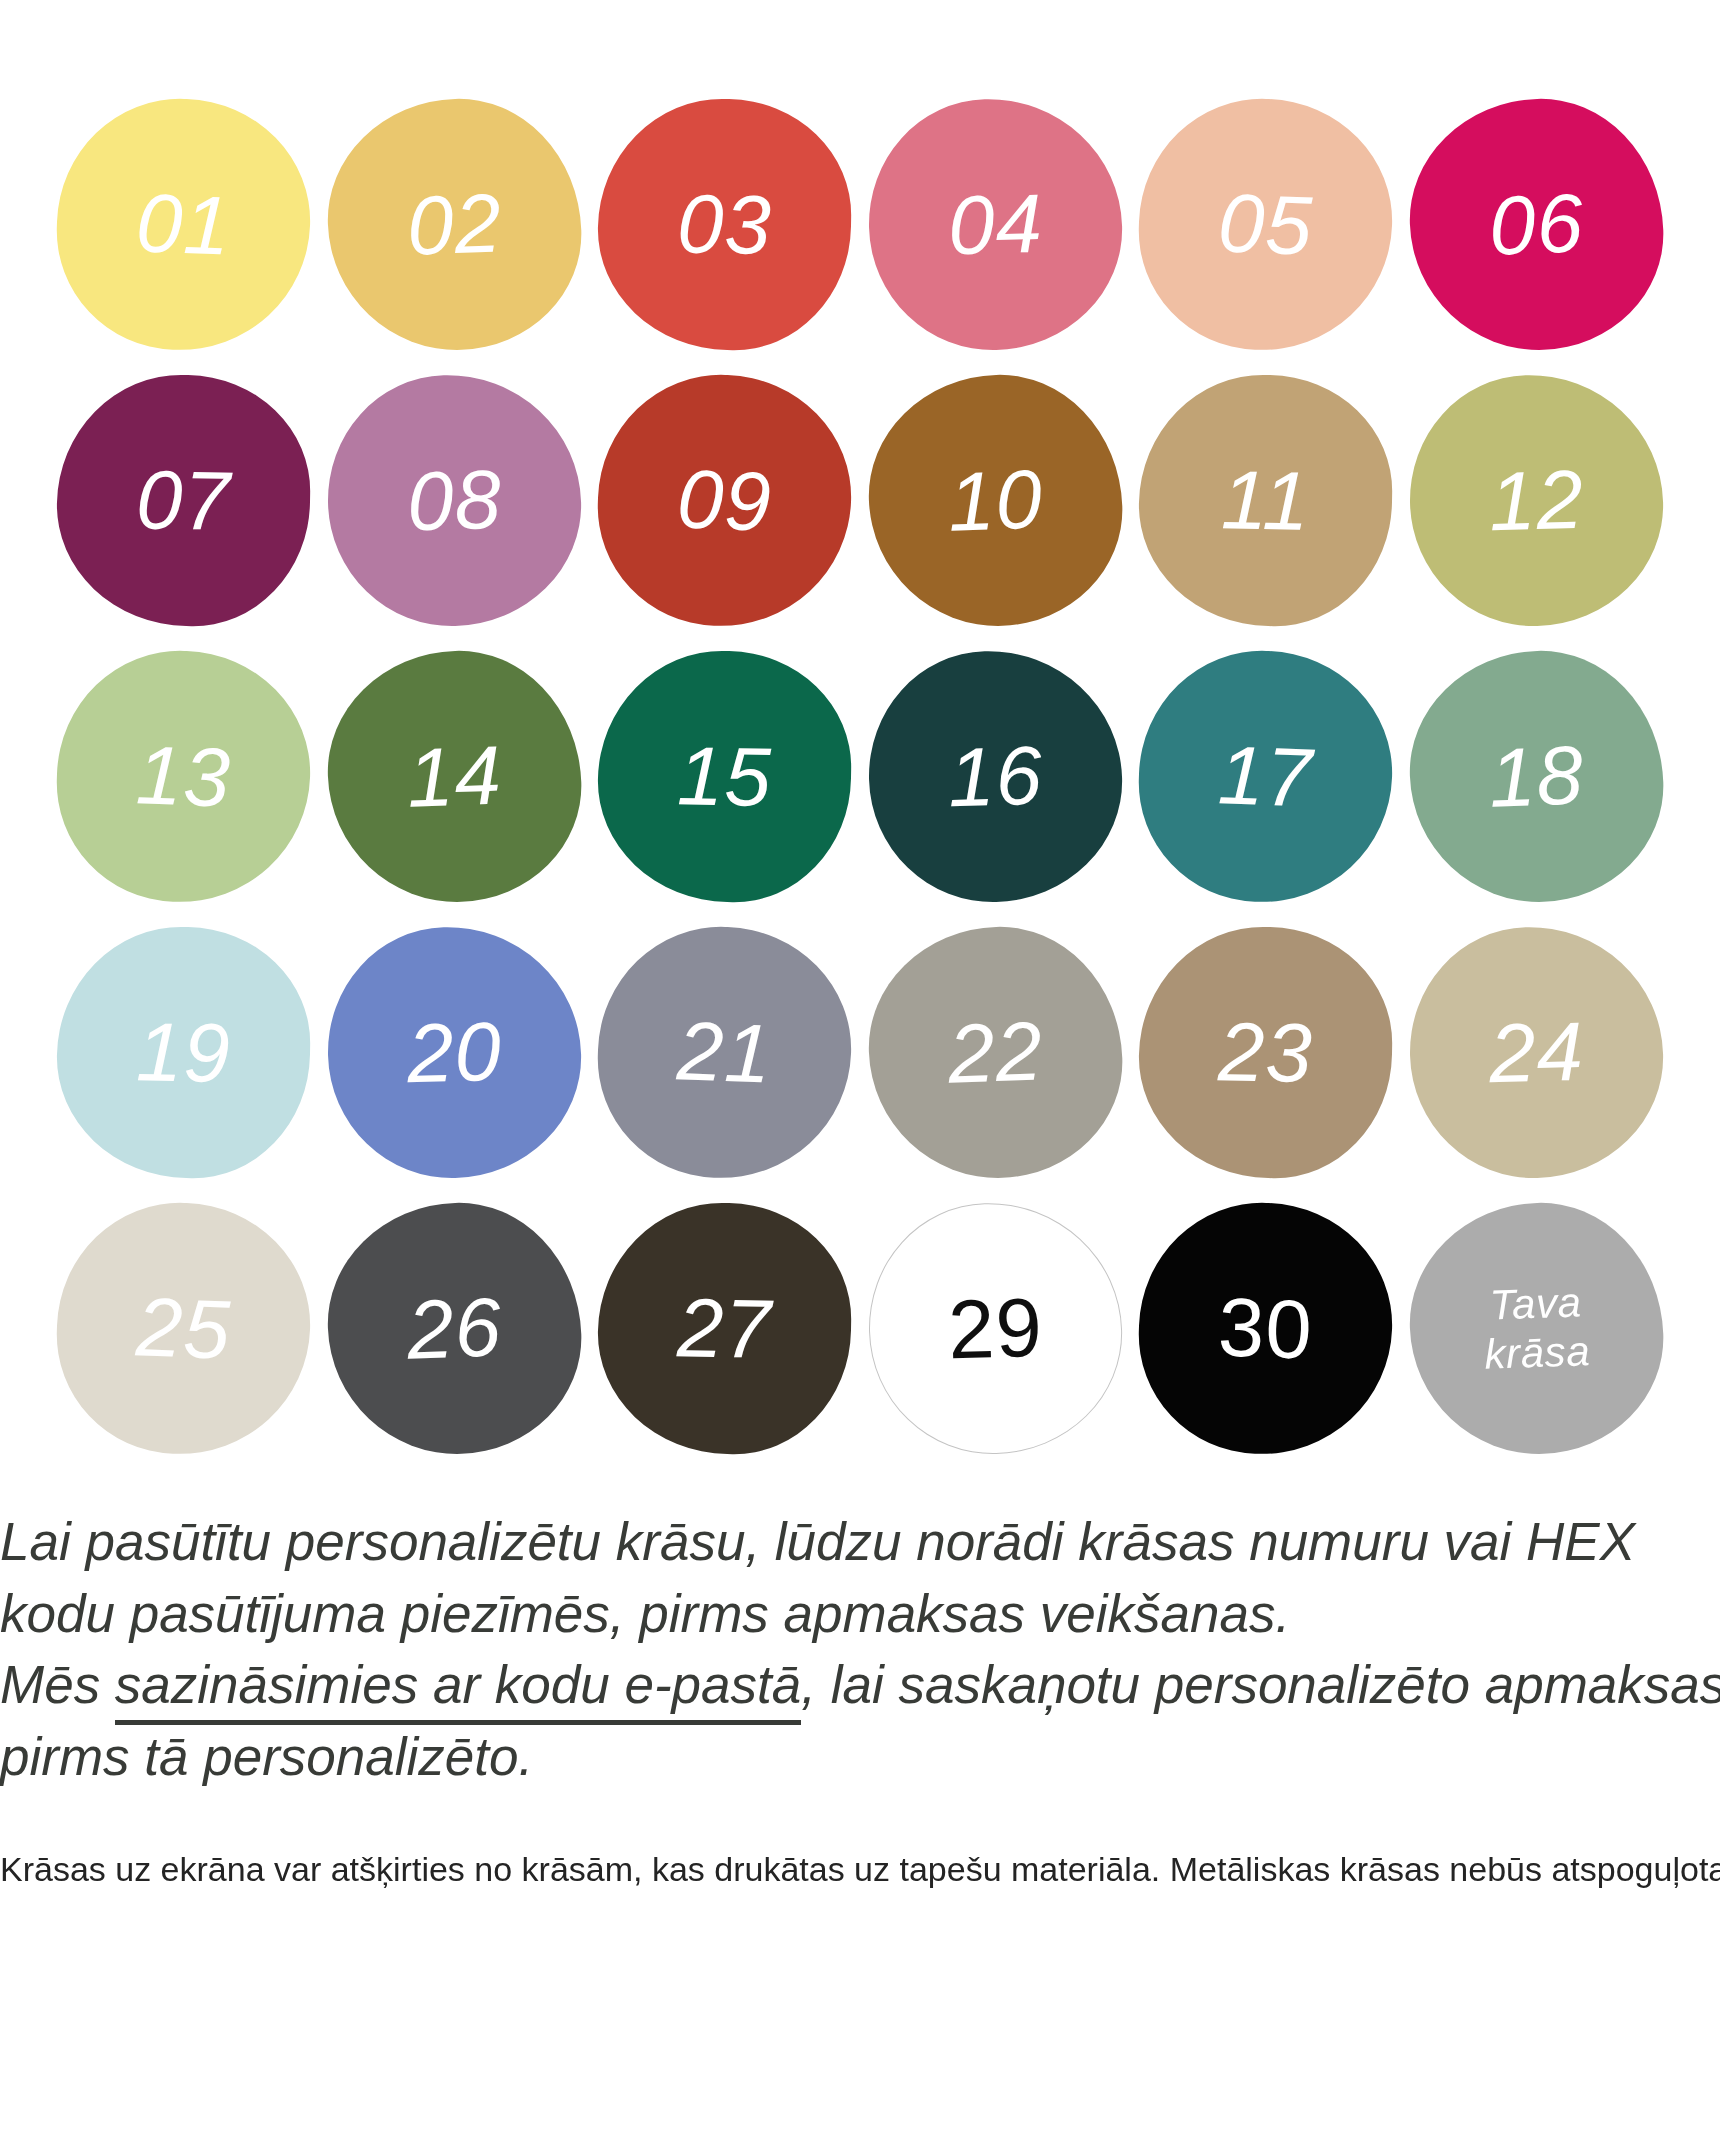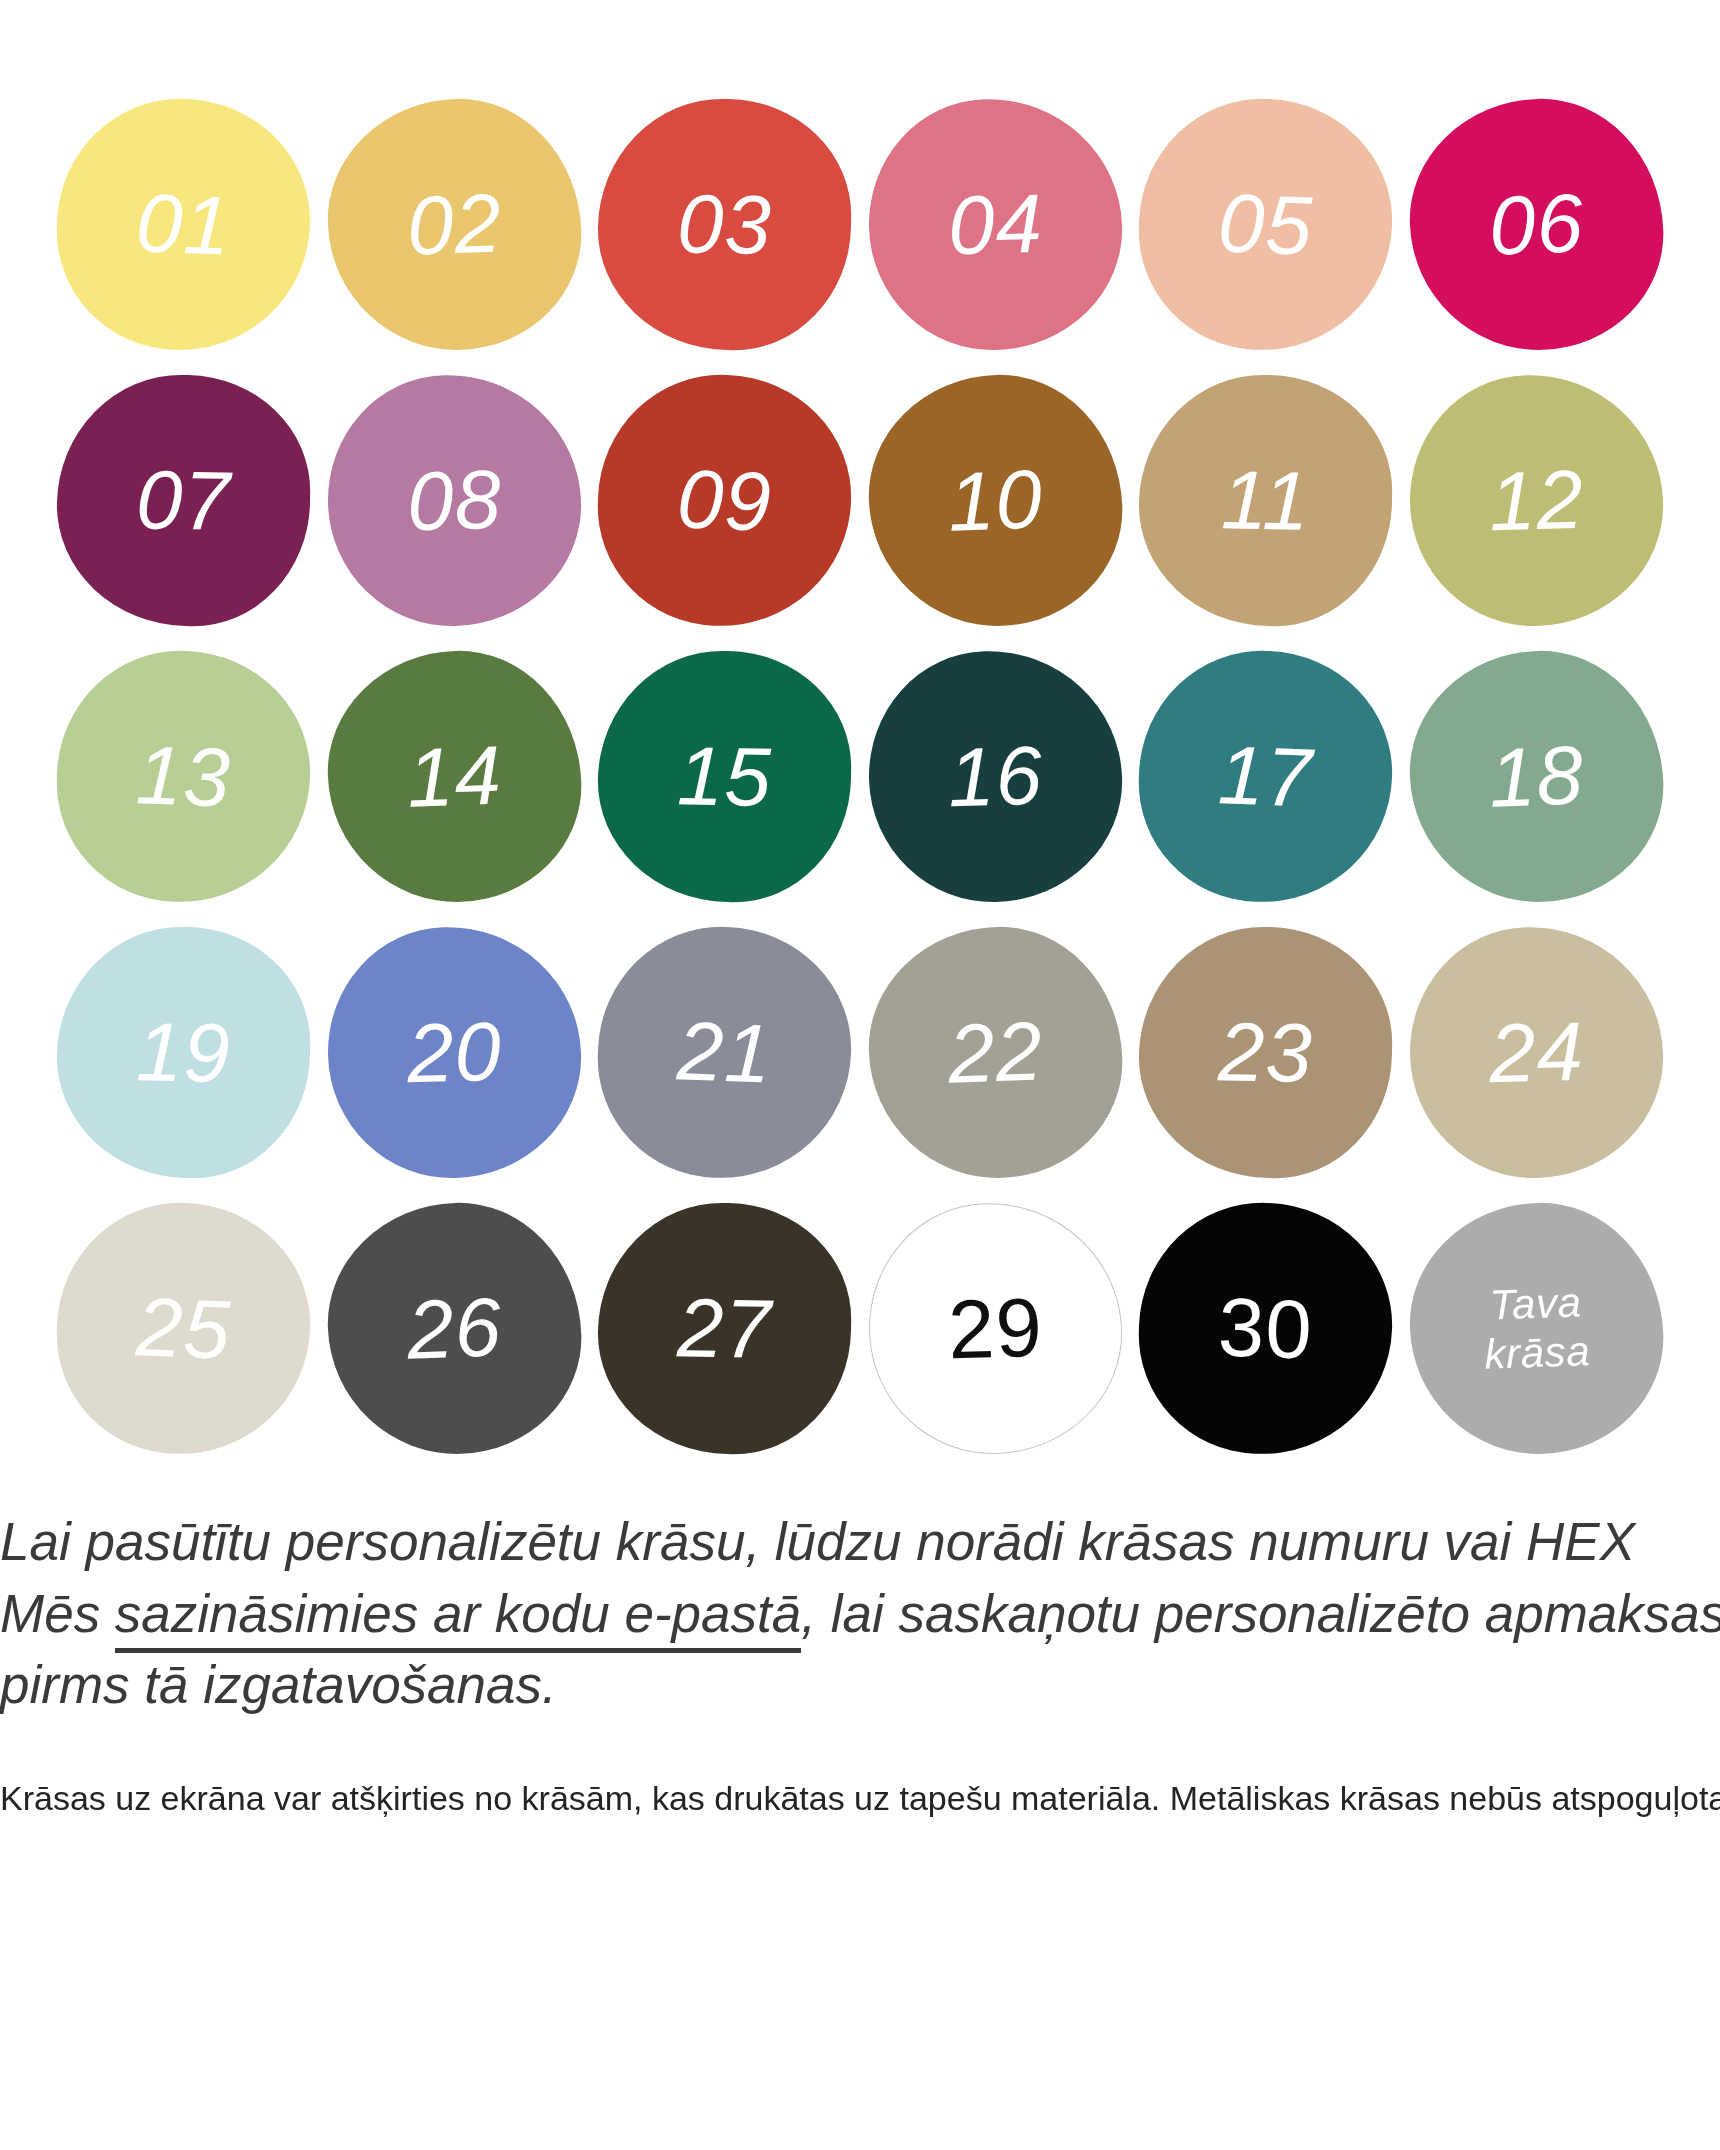--- a/index.html
+++ b/index.html
@@ -189,22 +189,23 @@
       <div class="blob v0" style="background: rgb(5, 5, 5);">
         <span class="blob-label" style="color: rgb(255, 255, 255);">30</span>
       </div>
       <div class="blob v1" style="background: rgb(172, 172, 172);">
         <span class="blob-label it small" style="color: rgb(255, 255, 255);">Tava krāsa</span>
       </div>
     </div>
 
   <div class="paragraph">
     <p class="para-line">Lai pasūtītu personalizētu krāsu, lūdzu norādi krāsas numuru vai HEX</p>
+    <p class="para-line">kodu pasūtījuma piezīmēs, pirms apmaksas veikšanas.</p>
     <p class="para-line"><span>Mēs </span><span class="underlined">sazināsimies ar kodu e-pastā</span><span>, lai saskaņotu personalizēto apmaksas</span></p>
-    <p class="para-line">pirms tā izgatavošanas.</p>
+    <p class="para-line">pirms tā personalizēto.</p>
   </div>
 
   <div class="footer">
     <p class="footer-line">Krāsas uz ekrāna var atšķirties no krāsām, kas drukātas uz tapešu materiāla. Metāliskas krāsas nebūs atspoguļotas.</p>
   </div>
 
 </div>
 
 
 </body></html>

